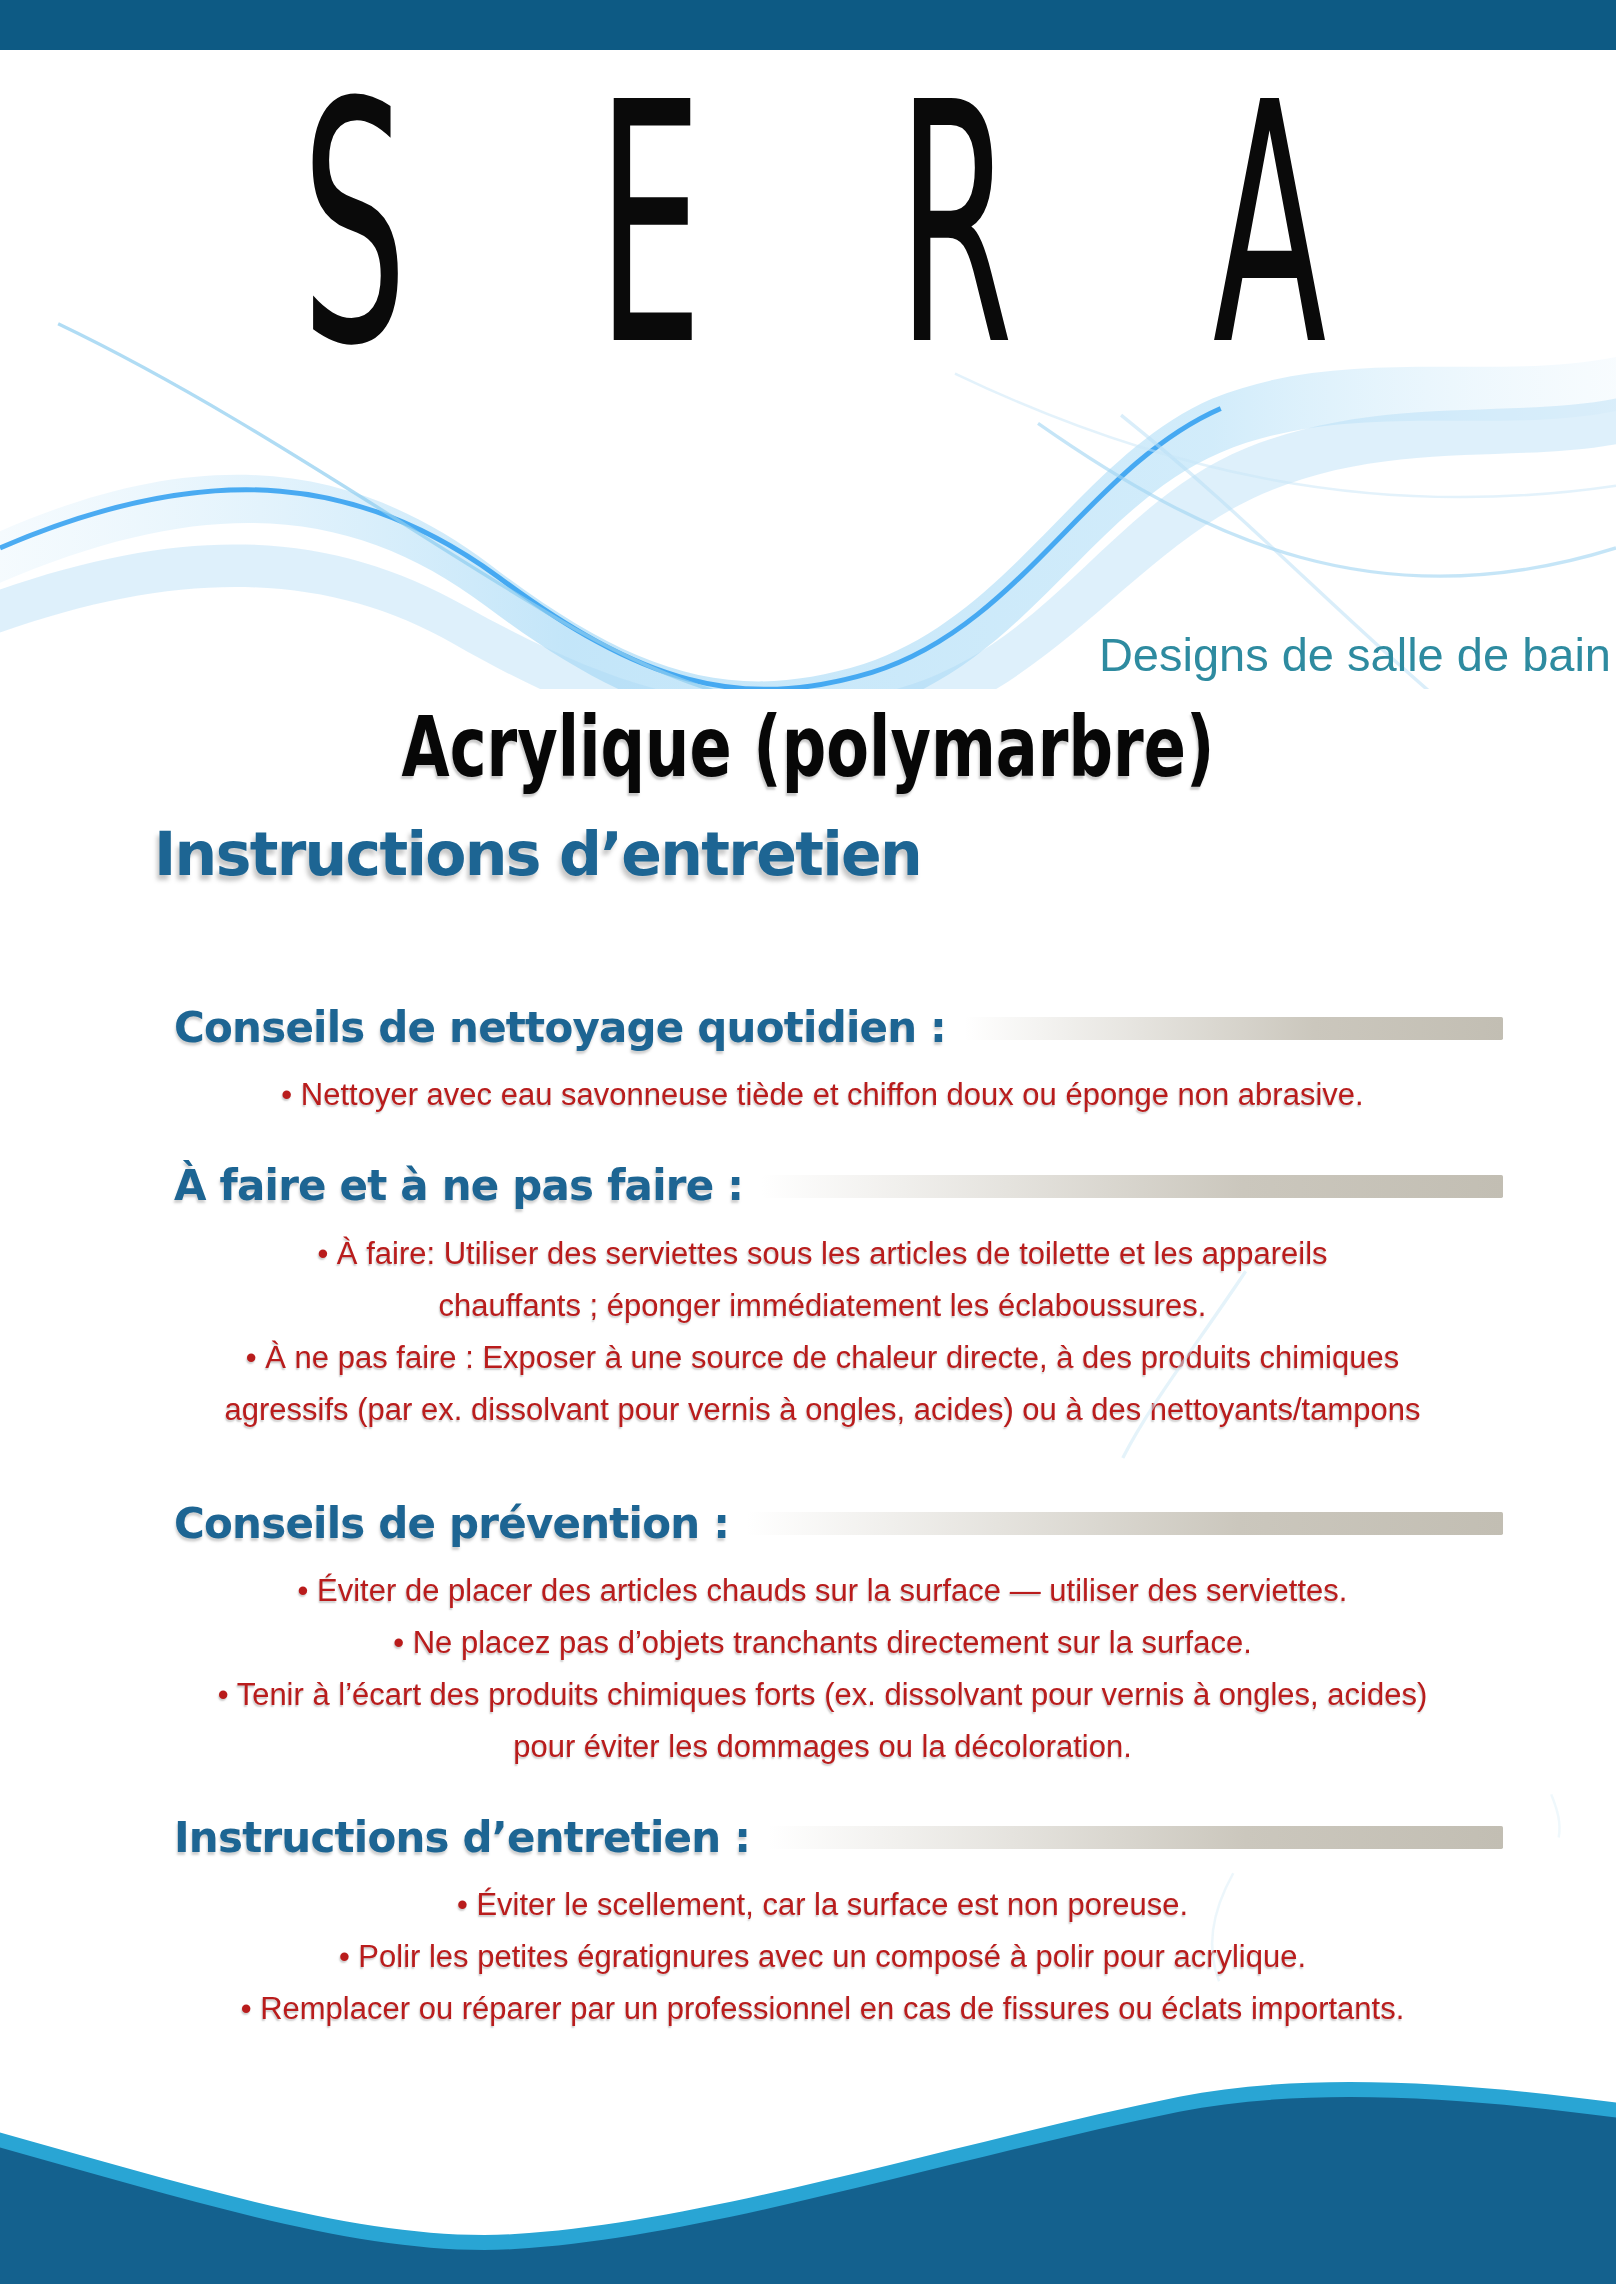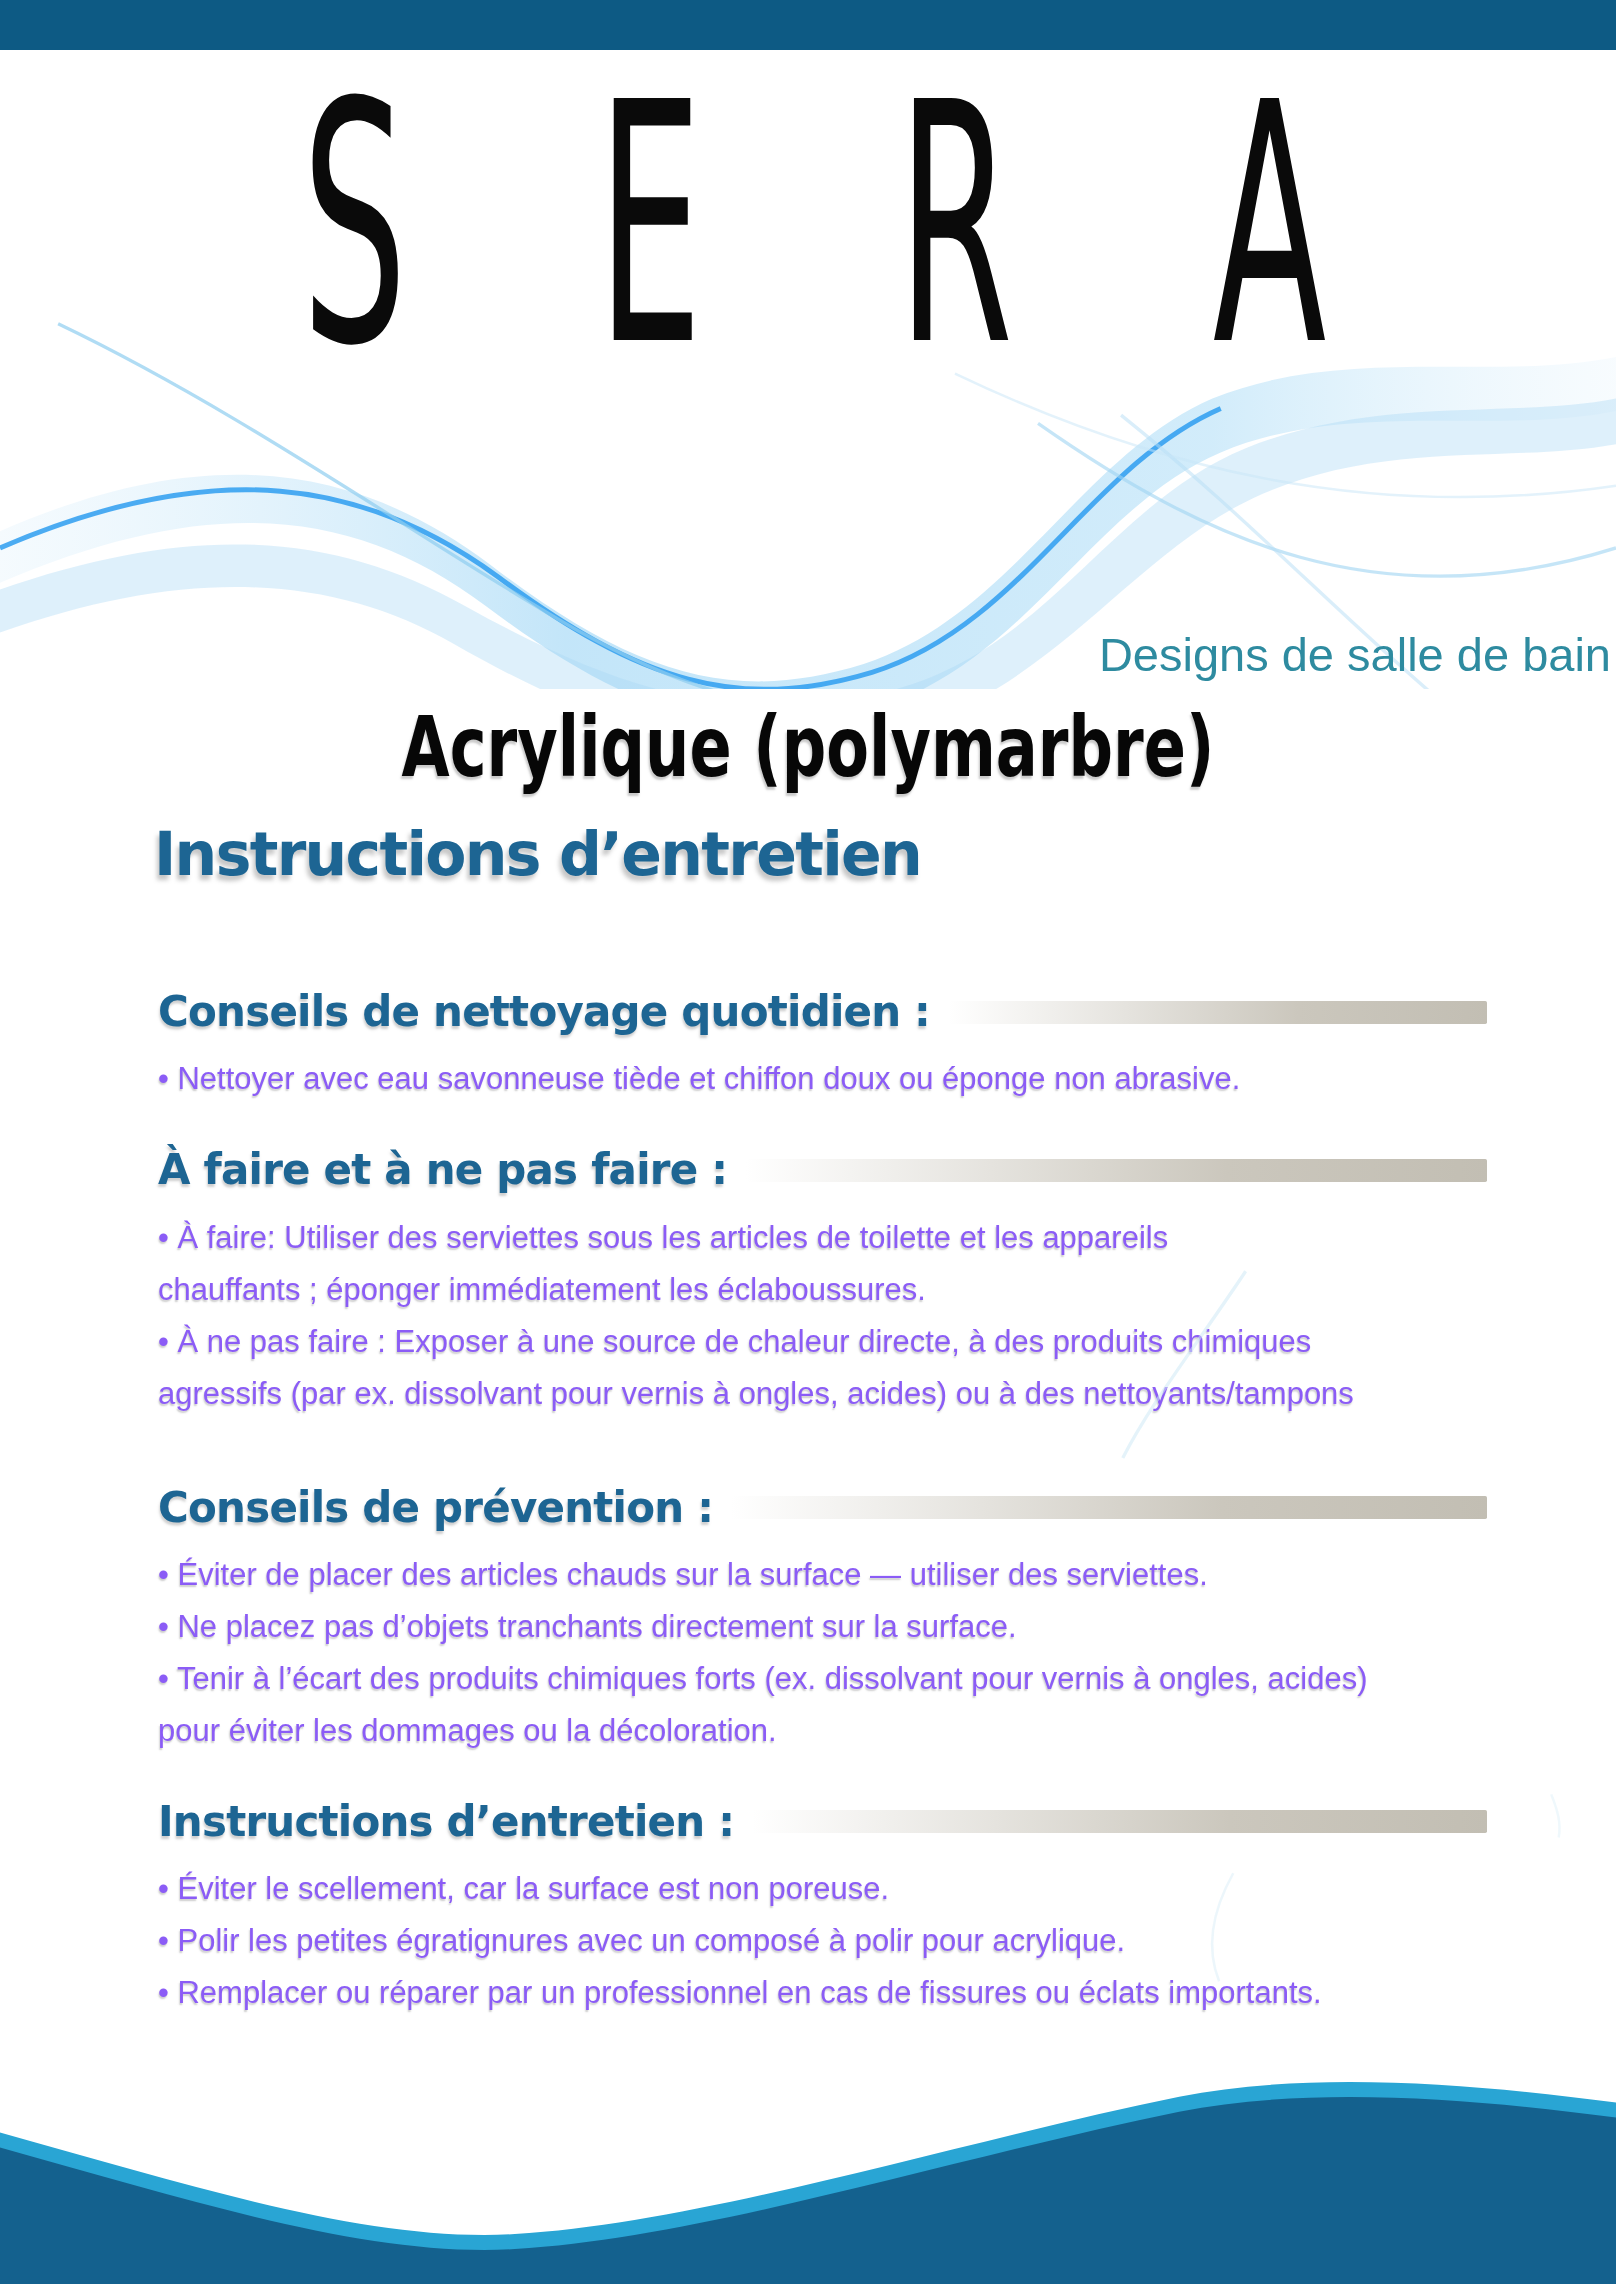--- a/index.html
+++ b/index.html
@@ -43,37 +43,37 @@
   
   .page-title{
     position:absolute;top:818px;left:154px;margin:0;
     font-family:"DejaVu Sans", sans-serif;font-size:60px;line-height:1.2;font-weight:bold;color:#1d6593;
     letter-spacing:-1.7px;white-space:nowrap;
     text-shadow:-2.5px 5px 4.2px rgba(130,130,130,0.45);
   }
 
   
   .sections{position:absolute;top:984px;left:158px;width:1329px;}
-  .section{margin:0;}
+  .section{margin:16px;text-align:center;}
   .section + .section{margin-top:37px;}
   .section.s4{margin-top:60px;}
   .sec-head{display:flex;align-items:center;width:1329px;}
   .sec-head h2{
     margin:0;font-family:"DejaVu Sans", sans-serif;font-size:42px;line-height:56px;font-weight:bold;color:#1d6593;
     white-space:nowrap;letter-spacing:-0.8px;
     text-shadow:-0.8px 2.5px 2.5px rgba(130,130,130,0.38);
   }
   .sec-bar{
     flex:1;height:23px;margin-left:18px;border-radius:1.7px;
     background:linear-gradient(to right, rgba(255,255,255,0) 0%, rgba(203,199,189,0.45) 30%, #cbc7bd 65%, #c2beb3 100%);
   }
   .bullets{list-style:none;margin:13.3px 0 0 0;padding:0;}
   .bullets li{margin:0;padding:0;}
   .line{
-    font-size:31px;line-height:52px;color:#8b5cf6;white-space:nowrap;
+    font-size:31px;line-height:52px;color:#b91c1c;white-space:nowrap;
     text-shadow:-0.8px 1.7px 1.7px rgba(110,110,110,0.35);
   }
 
   
   .wisps{position:absolute;top:1246px;left:1063px;width:553px;height:831px;pointer-events:none;}
 
   
   .wave-footer{position:absolute;left:0;bottom:0;width:1616px;height:218px;pointer-events:none;}
 </style>
 </head>

